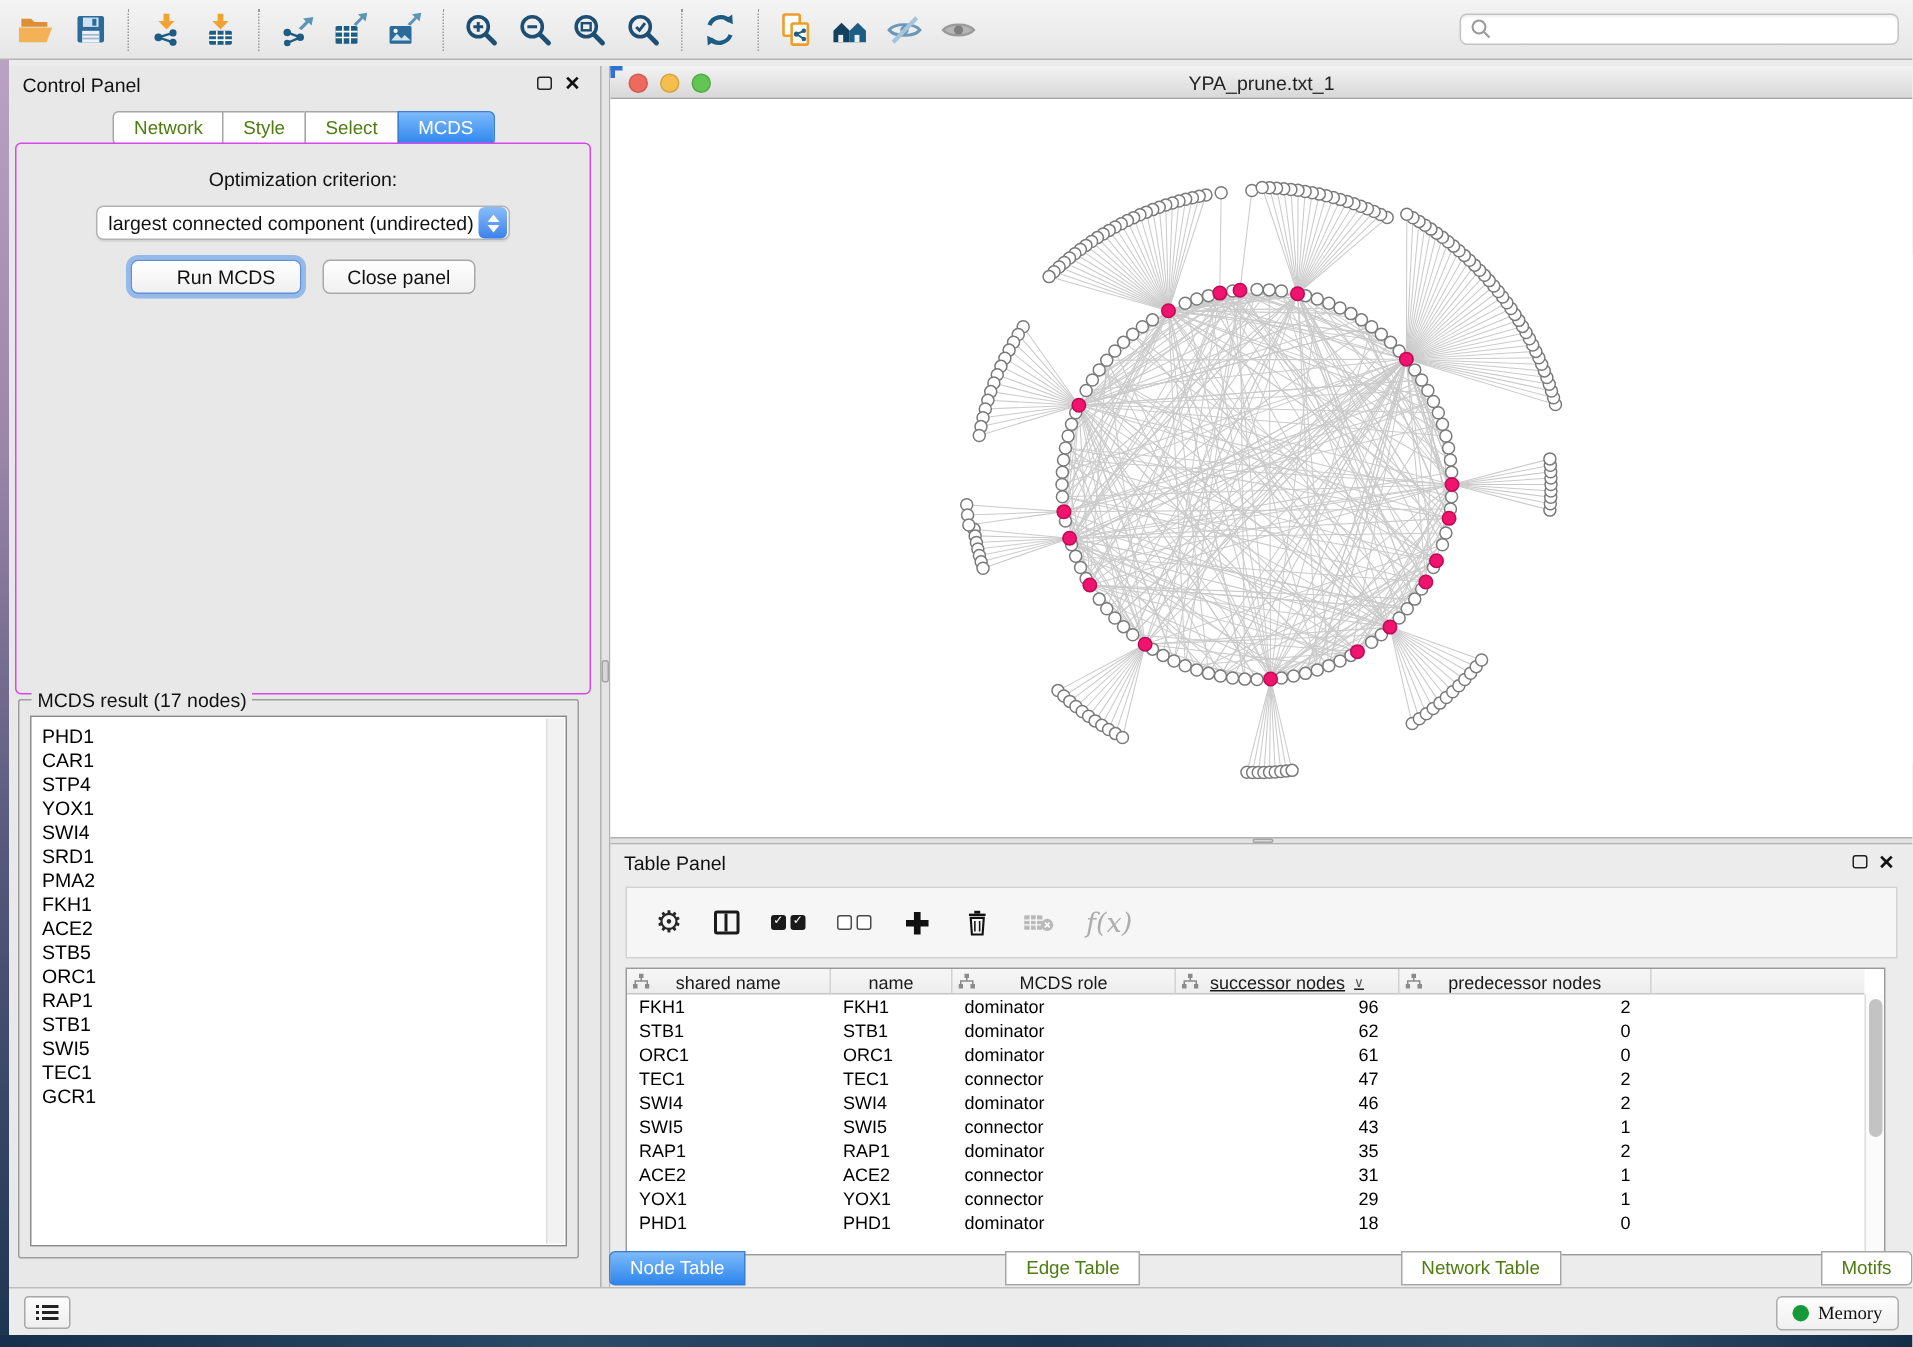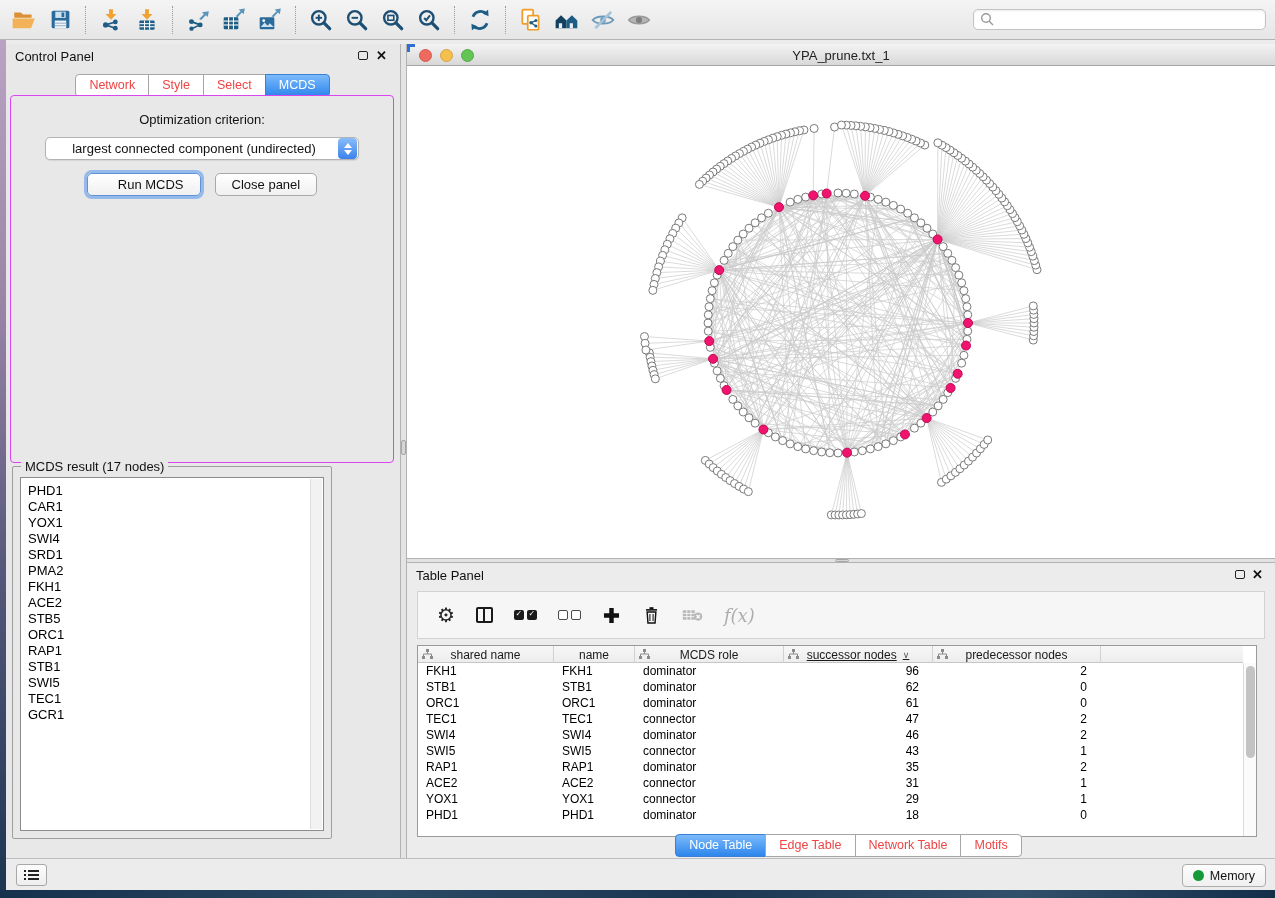--- a/index.html
+++ b/index.html
@@ -25,41 +25,41 @@
 
   
   #control-panel { position:absolute; left:6px; top:44px; width:394px; height:814px; background:#e8e8e8; }
   .panel-titlebar { position:absolute; left:0; top:0; right:0; height:24px; }
   .panel-title { position:absolute; left:9px; top:5px; font-size:13px; color:#111; }
   .win-float { position:absolute; width:10px; height:9px; border:1.5px solid #222; border-radius:2px; top:7px; }
   .win-close { position:absolute; top:4px; font-size:13px; font-weight:700; color:#111; line-height:15px; }
   #cp-float { right:32px; } #cp-close { right:13px; }
 
   .tabrow { position:absolute; top:30px; left:0; right:0; display:flex; justify-content:center; }
-  .tab { padding:3px 13px 4px; font-size:12.5px; background:#fff; border:1px solid #a6a6a6; margin-left:-1px; color:#ef4444; }
+  .tab { padding:3px 13px 4px; font-size:12.5px; background:#fff; border:1px solid #a6a6a6; margin-left:-1px; color:#4d7c0f; }
   .tab:first-child { border-radius:4px 0 0 4px; }
   .tab:last-child { border-radius:0 4px 4px 0; }
   .tab.active { background:linear-gradient(#7cbafc,#2d86ec); color:#fff; border-color:#3d7fd2; }
 
   #cp-content { position:absolute; left:4px; top:51px; width:384px; height:368px;
     border:1px solid #d946ef; border-radius:4px; background:#e8e8e8; text-align:center; }
   #opt-label { margin-top:16px; font-size:13px; color:#111; }
-  #criterion-select { margin:10px auto 0; width:314px; height:23px; background:#fff; border:1px solid #b3b3b3;
+  #criterion-select { margin:10px auto 0; width:276px; height:23px; background:#fff; border:1px solid #b3b3b3;
     border-radius:5px; display:flex; align-items:center; box-shadow:0 1px 1px rgba(0,0,0,.08); }
   #criterion-select .val { flex:1; font-size:13px; color:#111; text-align:center; padding-left:4px; white-space:nowrap; }
   #criterion-select .stepper { width:19px; height:21px; border-radius:4px; margin-right:1px;
     background:linear-gradient(#8abdf9,#3b82ec); display:flex; flex-direction:column; align-items:center; justify-content:center; gap:2px; }
   .tri-up { width:0; height:0; border-left:4px solid transparent; border-right:4px solid transparent; border-bottom:5px solid #fff; }
   .tri-down { width:0; height:0; border-left:4px solid transparent; border-right:4px solid transparent; border-top:5px solid #fff; }
   #cp-buttons { margin-top:13px; display:flex; justify-content:center; gap:14px; }
   .mac-btn { height:23px; padding:0 16px; font-size:13px; color:#111; background:linear-gradient(#fff,#f0f0f0);
     border:1px solid #a8a8a8; border-radius:5px; font-family:"Liberation Sans",sans-serif; }
   .mac-btn.focused { box-shadow:0 0 0 3px rgba(105,160,235,.65); border-color:#5f93d8;padding-left:30px; }
 
-  #mcds-groupbox { position:absolute; left:6px; top:422px; width:320px; height:373px;
+  #mcds-groupbox { position:absolute; left:6px; top:422px; width:374px; height:373px;
     border:1px solid #9e9e9e; border-radius:2px; }
   #mcds-legend { position:absolute; top:-8px; left:8px; background:#e8e8e8; padding:0 4px; font-size:13px; color:#111; }
   #mcds-list { position:absolute; left:7px; top:10px; right:7px; bottom:7px; background:#fff;
     border:1px solid #8b8b8b; padding:5px 0 0 7px; overflow:hidden; }
   #mcds-scroll { position:absolute; top:1px; right:1px; bottom:1px; width:12px; background:#f2f2f2; border-left:1px solid #ddd; }
   .mcds-item { font-size:13px; line-height:16px; color:#000; }
 
   
   #v-splitter { position:absolute; left:400px; top:44px; width:7px; height:814px; background:#e4e4e4;
     border-left:1px solid #b2b2b2; border-right:1px solid #b2b2b2; }
@@ -106,25 +106,25 @@
     border-right:1px solid #d2d2d2; font-size:12px; color:#1a1a1a; gap:4px; }
   .hcell .colicon { position:absolute; left:4px; top:3px; }
   .sortchev { font-size:9px; color:#555; margin-left:2px; }
   #nt-body { position:absolute; left:0; top:17px; right:13px; bottom:0; overflow:hidden; }
   .trow { display:flex; height:16px; }
   .tcell { font-size:12px; color:#000; line-height:16px; white-space:nowrap; overflow:hidden; }
   .tcell.left { padding-left:8px; } .tcell.right { text-align:right; padding-right:14px; }
   #nt-scroll { position:absolute; right:0; top:17px; bottom:0; width:13px; background:#fbfbfb; border-left:1px solid #dcdcdc; }
   #nt-thumb { position:absolute; left:1.5px; top:3px; width:9px; height:92px; background:#c3c3c3; border-radius:5px; }
 
-  #tp-tabs { position:absolute; left:16px; right:0; top:271px; display:flex; justify-content:center; }
+  #tp-tabs { position:absolute; left:0; right:0; top:271px; display:flex; justify-content:space-between; }
 
   
   #status-bar { position:absolute; left:6px; top:858px; width:1269px; height:32px; background:#ececec;
-    border-top:1px solid #bebebe; }
+    border-top:1px solid #bebebe;font-family:Liberation Serif, serif; }
   #console-button { position:absolute; left:10px; top:5px; width:31px; height:22px;
     background:linear-gradient(#fdfdfd,#eee); border:1px solid #a8a8a8; border-radius:3px;
     display:flex; align-items:center; justify-content:center; }
   .list-icon { width:15px; height:12px; position:relative; }
   .list-icon::before { content:""; position:absolute; left:4px; top:1px; width:11px; height:2.2px; background:#222;
     box-shadow:0 4px 0 #222, 0 8px 0 #222; }
   .list-icon::after { content:""; position:absolute; left:0px; top:1px; width:2.2px; height:2.2px; background:#222;
     box-shadow:0 4px 0 #222, 0 8px 0 #222; }
   #memory-button { position:absolute; right:9px; top:5px; height:23px; padding:0 10px;
     background:linear-gradient(#fdfdfd,#f0f0f0); border:1px solid #adadad; border-radius:4px;
@@ -326,20 +326,21 @@
       <button class="mac-btn focused">Run MCDS</button>
       <button class="mac-btn">Close panel</button>
     </div>
   </div>
   <div id="mcds-groupbox">
     <span id="mcds-legend">MCDS result (17 nodes)</span>
     <div id="mcds-list">
       <div id="mcds-scroll"></div>
     <div class="mcds-item">PHD1</div>
         <div class="mcds-item">CAR1</div>
+        <div class="mcds-item">STP4</div>
         <div class="mcds-item">YOX1</div>
         <div class="mcds-item">SWI4</div>
         <div class="mcds-item">SRD1</div>
         <div class="mcds-item">PMA2</div>
         <div class="mcds-item">FKH1</div>
         <div class="mcds-item">ACE2</div>
         <div class="mcds-item">STB5</div>
         <div class="mcds-item">ORC1</div>
         <div class="mcds-item">RAP1</div>
         <div class="mcds-item">STB1</div>

